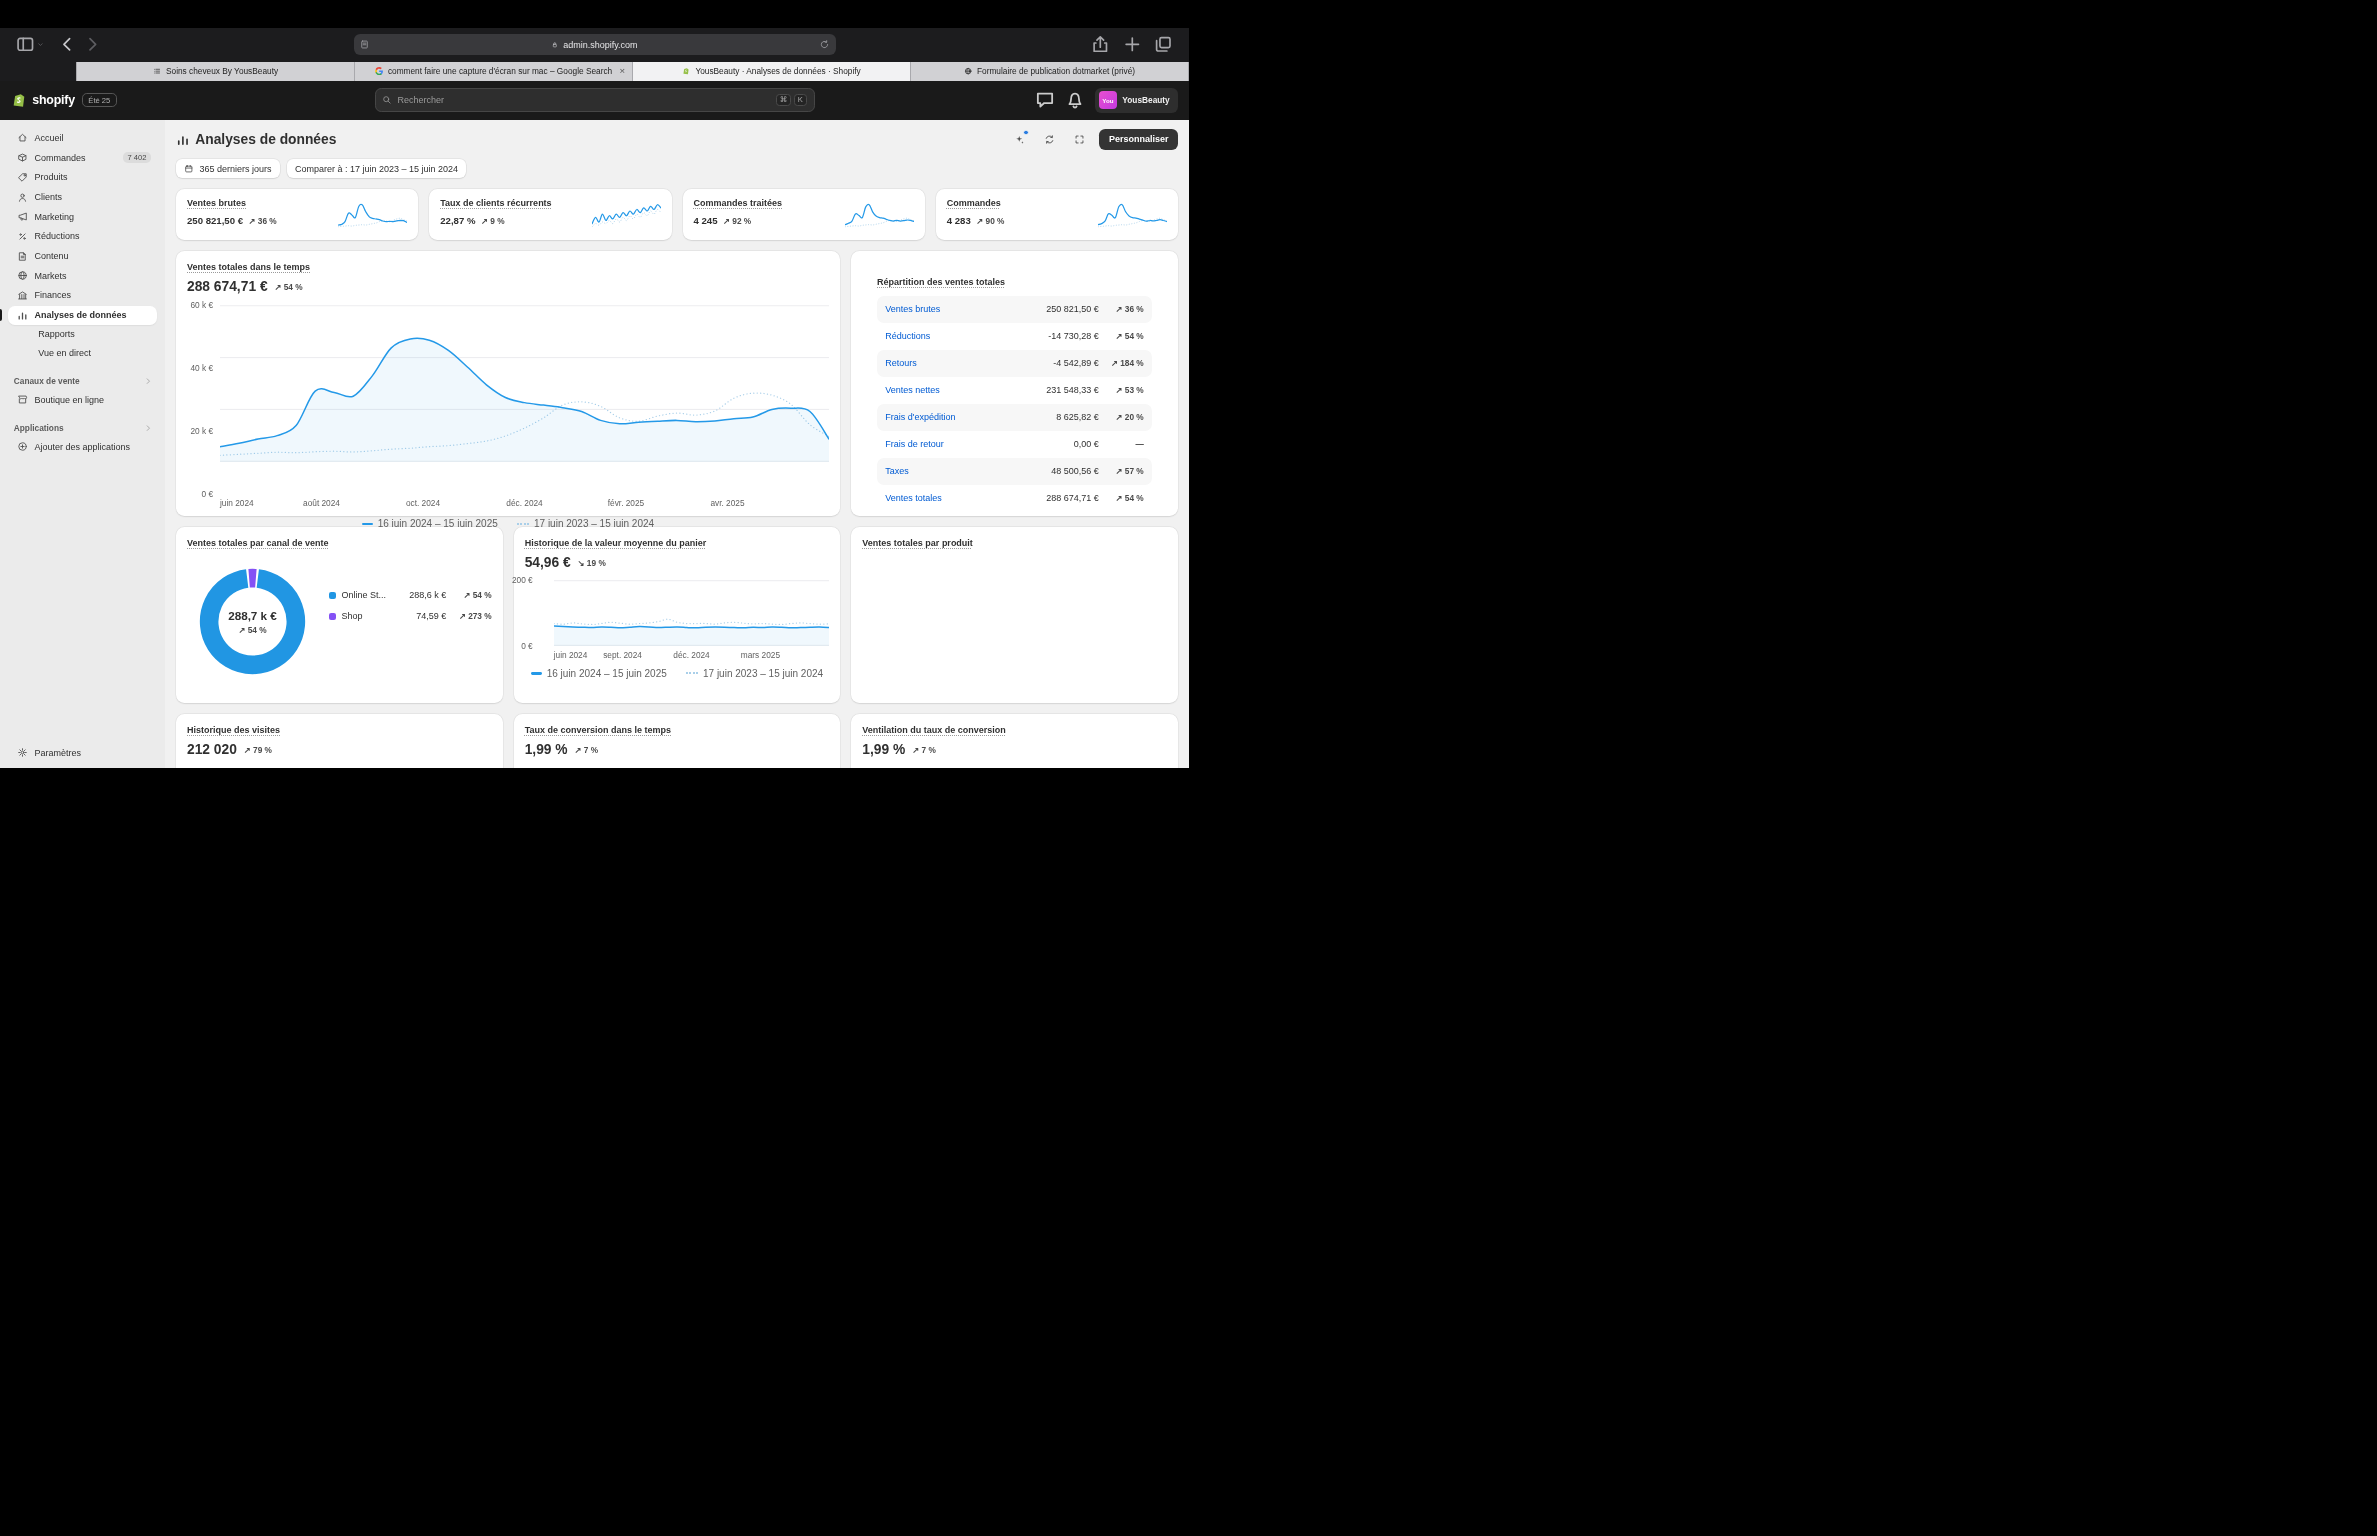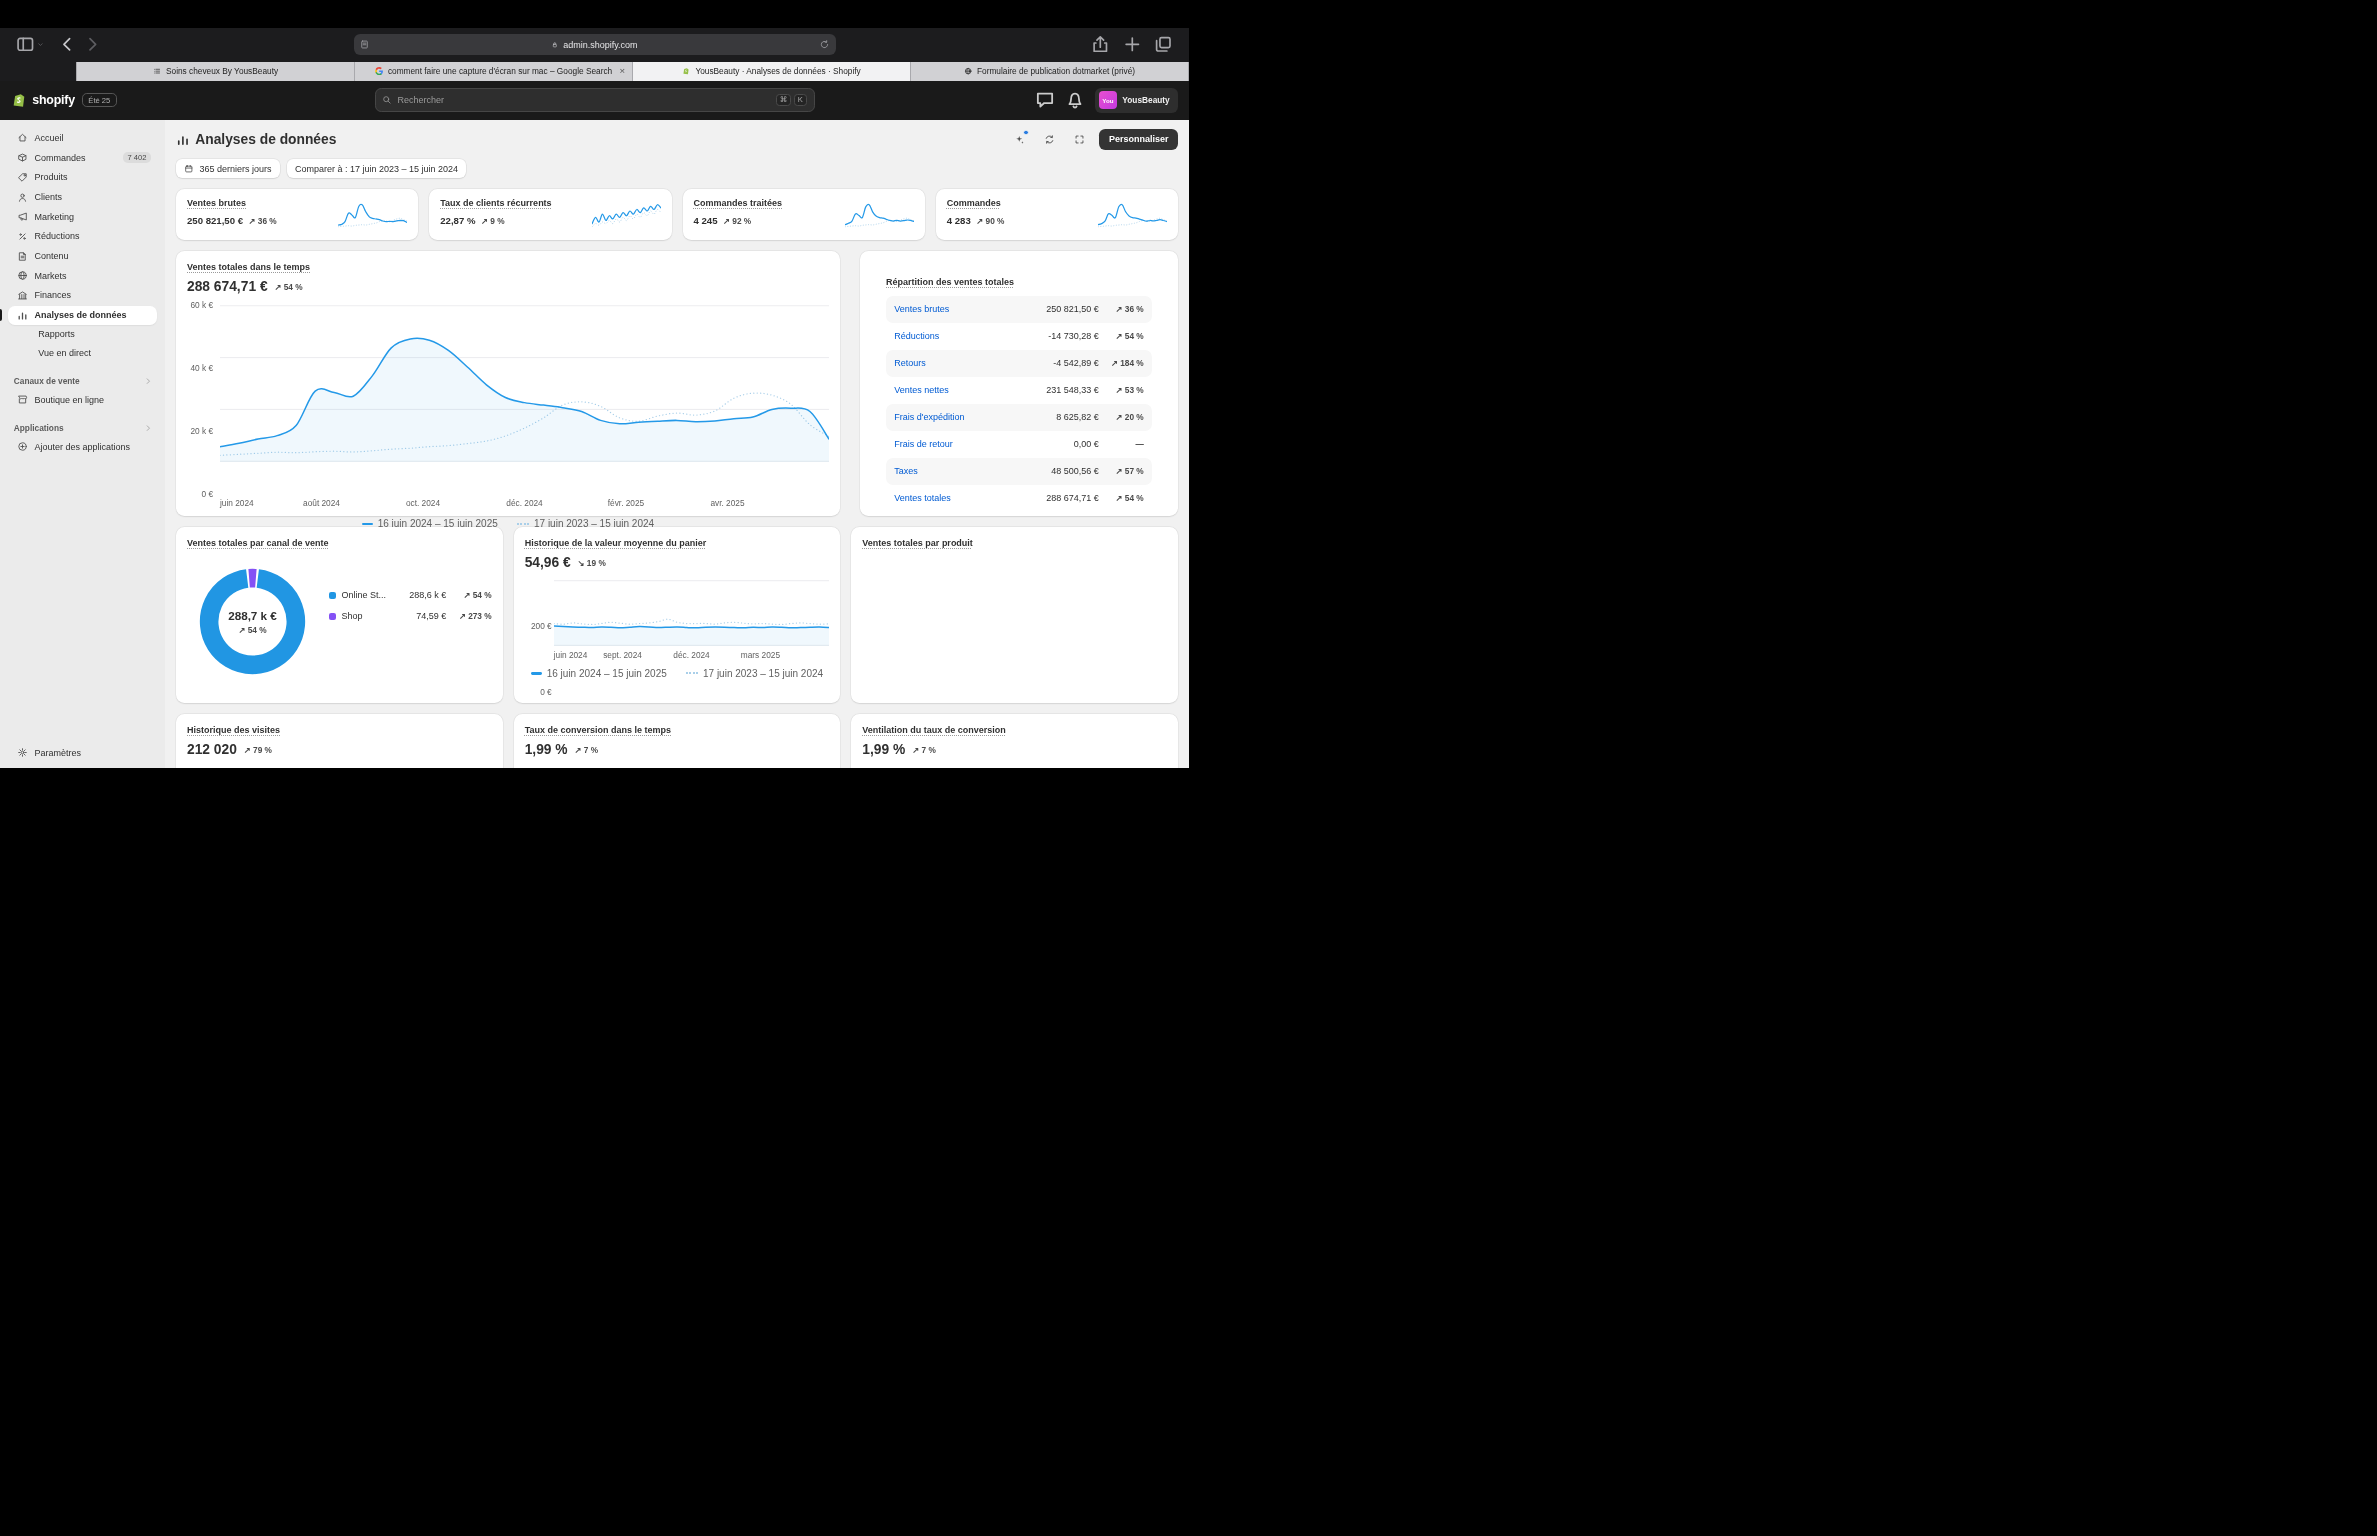--- a/index.html
+++ b/index.html
@@ -77,21 +77,21 @@
   .card { background:#fff; border-radius:8.3px; box-shadow:0 0.7px 1.4px rgba(26,26,26,.09), 0 0 0 0.7px rgba(0,0,0,.045); }
   .metric-label { font-size:9px; font-weight:600; color:#303030; text-decoration:underline dotted #9a9a9a 0.7px; text-underline-offset:2.1px; }
   .delta { font-size:8.3px; color:#4a4a4a; font-weight:600; white-space:nowrap; }
 
   .kpi-row { display:flex; gap:11px; margin-top:11px; }
   .kpi-card { flex:1; height:51px; padding:9px 11px; position:relative; }
   .kpi-value-row { margin-top:6.2px; display:flex; align-items:baseline; gap:5.5px; }
   .kpi-value { font-size:9.6px; font-weight:700; }
   .kpi-spark { position:absolute; right:11px; top:12.4px; width:69px; height:27.5px; }
 
-  .main-row { display:flex; gap:20px; margin-top:11px; }
+  .main-row { display:flex; gap:11px; margin-top:11px; }
   .chart-card { width:664px; flex:none; height:265px; padding:11px; }
   .big-value-row { margin-top:6.9px; display:flex; align-items:center; gap:6.9px; }
   .big-value { font-size:13.8px; font-weight:700; }
   .chart-wrap { display:flex; margin-top:11px; }
   .ylabels { width:33px; position:relative; font-size:8.3px; color:#616161; flex:none; }
   .ylabels span { position:absolute; right:6.9px; transform:translateY(-50%); white-space:nowrap; }
   .plot { position:relative; flex:1; }
   .plot svg { position:absolute; inset:0; }
   .xlabels { position:relative; height:11px; font-size:8.3px; color:#616161; margin-top:4.1px; }
   .xlabels span { position:absolute; top:0; white-space:nowrap; }
@@ -118,21 +118,21 @@
   .donut-center .v { font-size:11.7px; font-weight:700; }
   .channel-legend { position:absolute; left:153px; right:11px; top:63px; display:flex; flex-direction:column; gap:11px; }
   .cl-row { display:flex; align-items:center; gap:5.5px; }
   .cl-swatch { width:6.9px; height:6.9px; border-radius:2.1px; flex:none; }
   .cl-name { color:#303030; }
   .cl-val { margin-left:auto; }
   .cl-delta { width:40px; text-align:right; font-size:8.3px; color:#4a4a4a; font-weight:600; }
 
   .mini-wrap { display:flex; margin-top:9.6px; }
   .mini-y { width:29px; position:relative; font-size:8.3px; color:#616161; flex:none; }
-  .mini-y span { position:absolute; right:2px; transform:translateY(-50%); white-space:nowrap;margin-top:46px; }
+  .mini-y span { position:absolute; right:21px; transform:translateY(-50%); white-space:nowrap; }
 
   .prod-block { margin-top:7.6px; }
   .prod-label { font-size:8.3px; color:#303030; white-space:nowrap; overflow:hidden; text-overflow:ellipsis; }
   .bar-row { display:flex; align-items:center; gap:6.9px; margin-top:4.1px; height:18px; }
   .bar { height:18px; border-radius:2.8px; flex:none; }
   .bar.cur { background:#2196e3; }
   .bar.prev { background:#a5d2ef; }
   .bar-val { font-size:8.3px; color:#303030; white-space:nowrap; }
   .bar-delta { margin-left:auto; font-size:8.3px; color:#4a4a4a; font-weight:600; white-space:nowrap; }
 </style>

